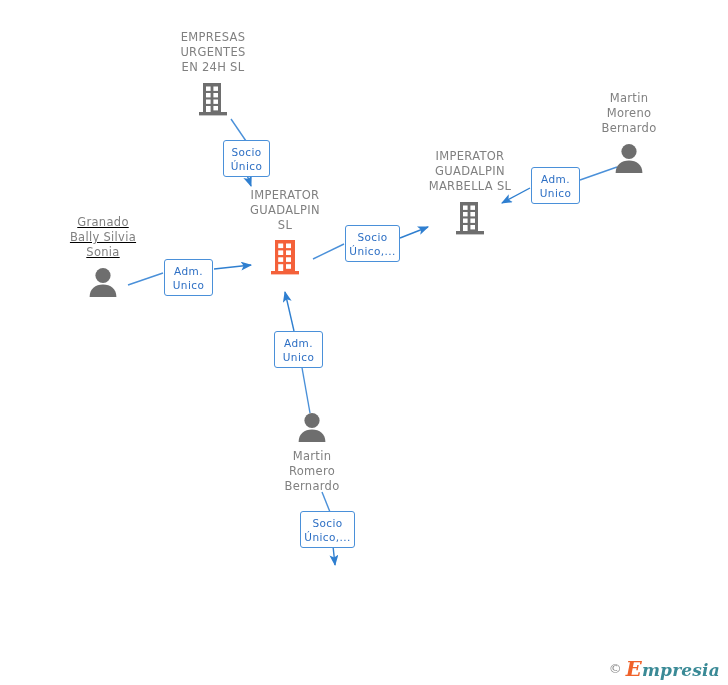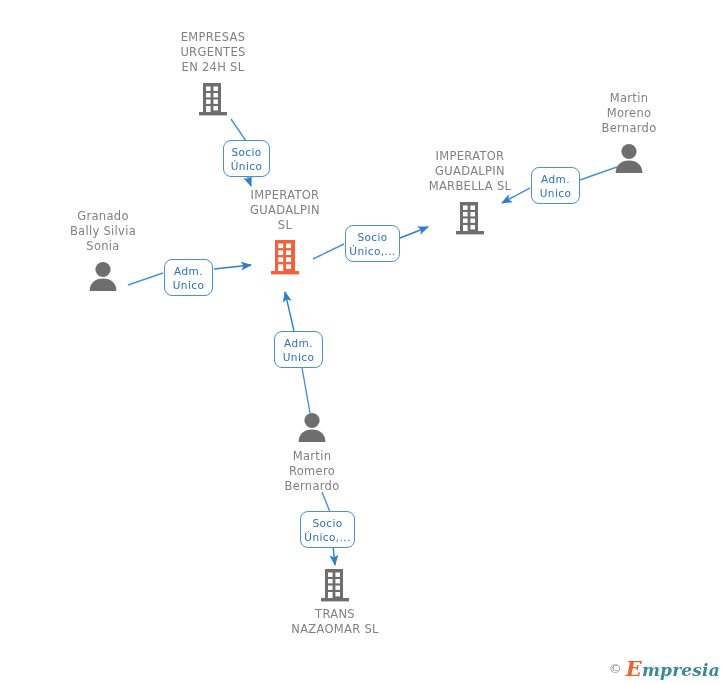--- a/index.html
+++ b/index.html
@@ -39,21 +39,21 @@
   }
   .icon-wrap {
     display: block;
     line-height: 0;
   }
   .edge-label {
     position: absolute;
     box-sizing: border-box;
     background: #ffffff;
     border: 1.5px solid #4a90d9;
-    border-radius: 8px;
+    border-radius: 3px;
     color: #2d6fc4;
     font-size: 10.5px;
     line-height: 14px;
     text-align: center;
     padding: 4px 2px 3px 2px;
     letter-spacing: 0.4px;
     white-space: pre-line;
     z-index: 5;
   }
   #watermark {
@@ -150,21 +150,21 @@
         <rect x="9.2" y="12.4" width="5" height="4.6" fill="#ffffff"></rect>
         <rect x="17" y="12.4" width="5" height="4.6" fill="#ffffff"></rect>
         <rect x="9.2" y="19.3" width="5" height="4.6" fill="#ffffff"></rect>
         <rect x="17" y="19.3" width="5" height="4.6" fill="#ffffff"></rect>
         <rect x="9.2" y="26.2" width="5" height="6.8" fill="#ffffff"></rect>
         <rect x="17" y="26.2" width="5" height="4.6" fill="#ffffff"></rect>
       </svg>
     </span>
   </div>
 
-  <div class="node" style="left:55px; top:209px; width:96px;">
+  <div class="node" style="left:55px; top:215px; width:96px;text-decoration:underline;">
     <div class="node-label">Granado
 Bally Silvia
 Sonia</div>
     <span class="icon-wrap">
       <svg width="34" height="34" viewBox="0 0 34 34" style="margin-top:5px;">
         <circle cx="17" cy="10.5" r="7.6" fill="#6e6e6e"></circle>
         <path d="M3.6,32 C3.6,23.6 9.4,19.4 17,19.4 C24.6,19.4 30.4,23.6 30.4,32 z" fill="#6e6e6e"></path>
       </svg>
     </span>
   </div>
@@ -221,37 +221,19 @@
       </svg>
     </span>
     <div class="node-label" style="margin-top:5px;">Martin
 Romero
 Bernardo</div>
   </div>
 
   <div class="edge-label" style="left:300px; top:511px; width:55px;">Socio
 Único,...</div>
 
-  <div class="node" style="left:278px; top:567px; width:114px;">
-    <span class="icon-wrap">
-      <svg width="30" height="36" viewBox="0 0 30 36">
-        <rect x="5" y="2" width="18" height="29" fill="#6e6e6e"></rect>
-        <rect x="1" y="31" width="28" height="3.4" fill="#6e6e6e"></rect>
-        <rect x="8" y="5.5" width="4.6" height="4.4" fill="#ffffff"></rect>
-        <rect x="15.4" y="5.5" width="4.6" height="4.4" fill="#ffffff"></rect>
-        <rect x="8" y="12" width="4.6" height="4.4" fill="#ffffff"></rect>
-        <rect x="15.4" y="12" width="4.6" height="4.4" fill="#ffffff"></rect>
-        <rect x="8" y="18.5" width="4.6" height="4.4" fill="#ffffff"></rect>
-        <rect x="15.4" y="18.5" width="4.6" height="4.4" fill="#ffffff"></rect>
-        <rect x="8" y="25" width="4.6" height="6" fill="#ffffff"></rect>
-        <rect x="15.4" y="25" width="4.6" height="4.4" fill="#ffffff"></rect>
-      </svg>
-    </span>
-    <div class="node-label" style="margin-top:4px;">TRANS
-NAZAOMAR SL</div>
-  </div>
 
   <div id="watermark">
     <span class="wm-c">©</span>
     <span class="wm-text"><span class="wm-cap">E</span><span>mpresia</span></span>
   </div>
 
 </div>
 
 </body></html>

